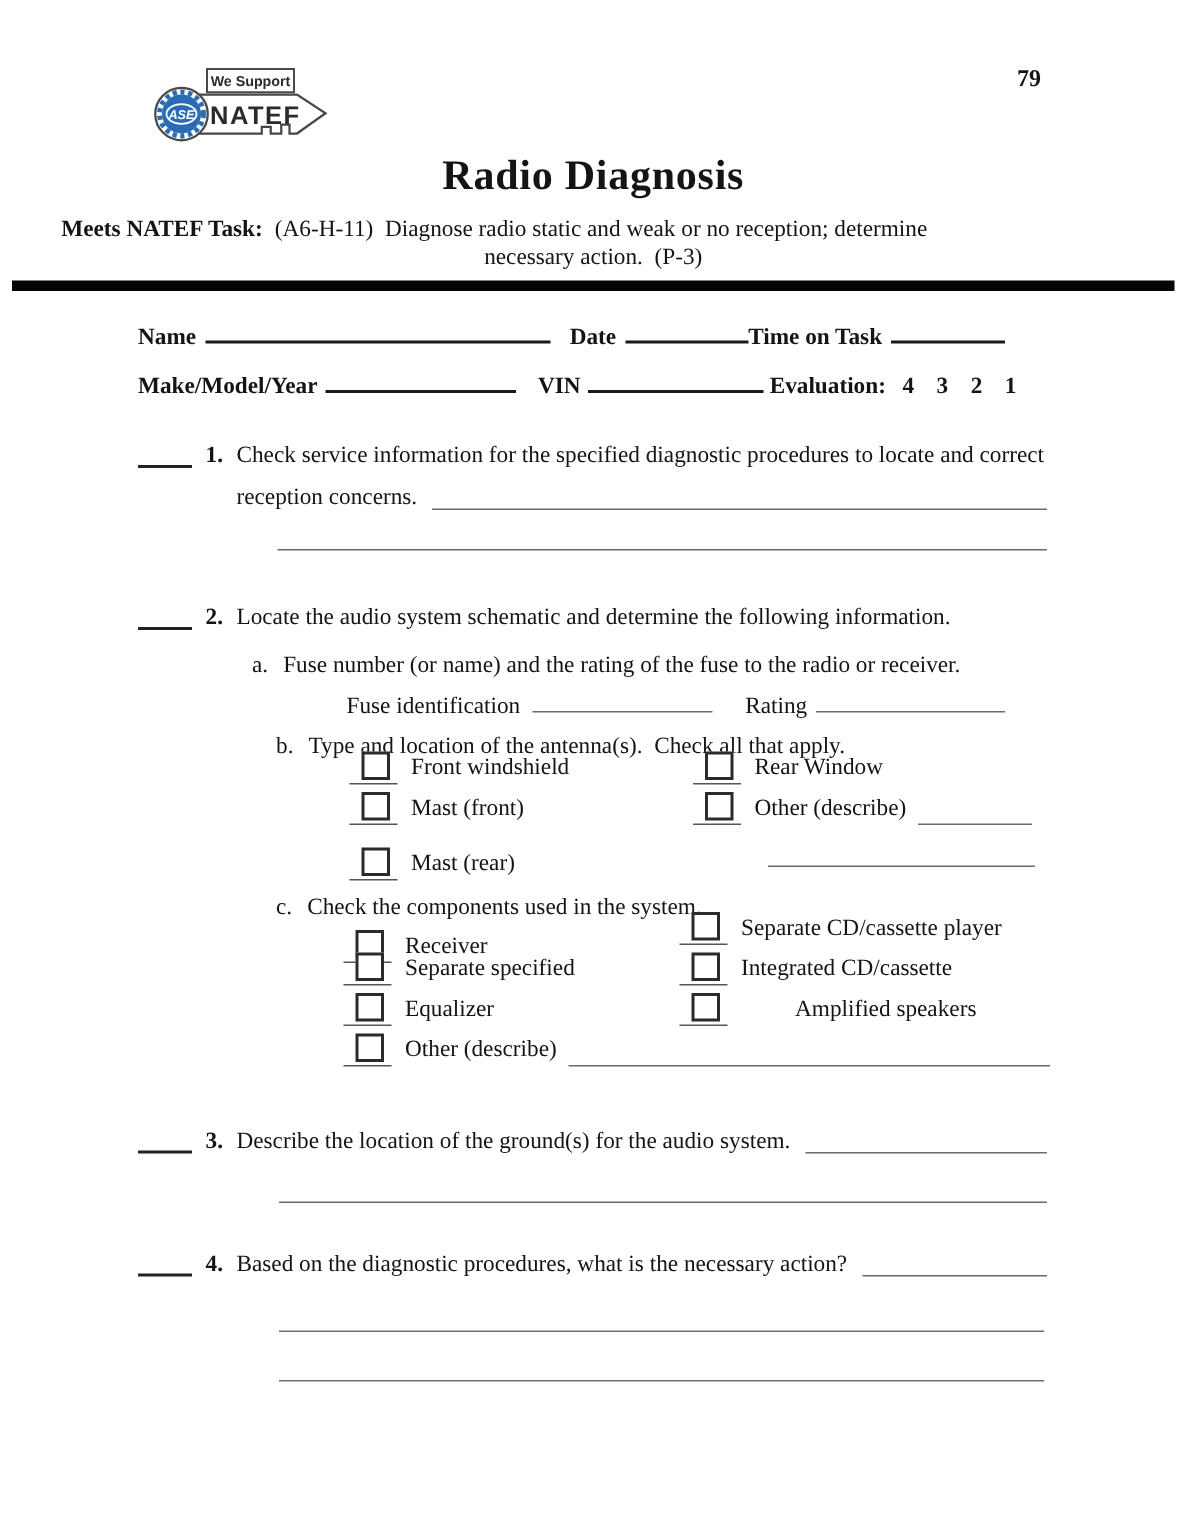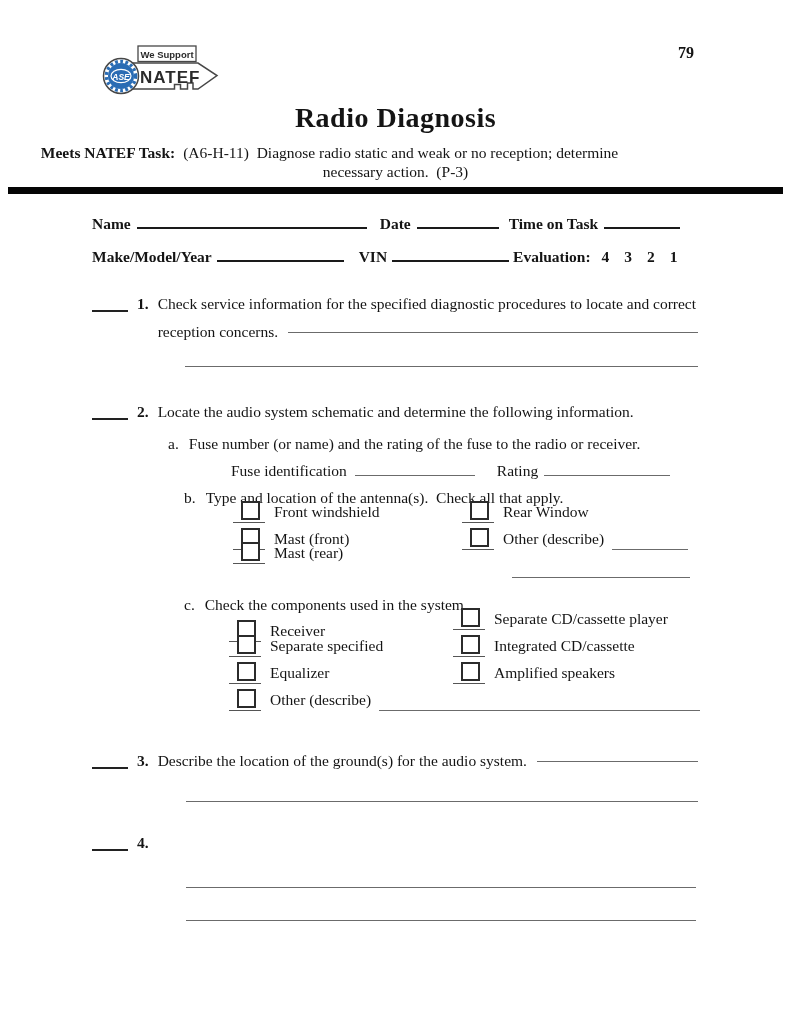--- a/index.html
+++ b/index.html
@@ -16,21 +16,21 @@
   .taskline { position:absolute; left:0; top:144px; width:659px; text-align:center; font-size:15.5px; }
   .taskline2 { position:absolute; left:0; top:163px; width:791px; text-align:center; font-size:15.5px; }
   .rule { position:absolute; left:8px; top:187px; width:775px; height:7px; background:#050505; }
   .row { position:absolute; display:flex; align-items:baseline; }
   .blank { display:inline-block; height:14px; border-bottom:2px solid #1a1a1a; margin-left:6px; }
   .score { display:inline-block; margin-left:15px; font-weight:bold; }
   .item { position:absolute; display:flex; align-items:flex-start; line-height:28px; }
   .lead-blank { flex:none; width:36px; height:20px; border-bottom:2px solid #222; margin-right:9px; }
   .inum { font-weight:bold; margin-right:9px; }
   .itext { flex:1; }
-  .iline { display:flex; align-items:flex-start; }
+  .iline { display:flex; align-items:center; }
   .fill-blank { flex:1; height:14px; border-bottom:1.5px solid #6b6b6b; margin-left:10px; }
   .sub { position:absolute; display:flex; align-items:baseline; line-height:24px; }
   .sub .slabel { margin-right:10px; }
   .wblank { display:inline-block; height:14px; border-bottom:1.5px solid #6b6b6b; }
   .cb-row { position:absolute; display:flex; align-items:flex-end; }
   .cbox-wrap { border-bottom:1.5px solid #555; padding:0 5px 2px 8px; }
   .cbox { display:block; width:19px; height:19px; border:2px solid #2b2b2b; background:#fff; box-sizing:border-box; }
   .cb-label { margin-left:9px; line-height:23px; }
   .cb-blank { height:4px; border-bottom:1.5px solid #6b6b6b; margin-left:8px; }
   .hline { position:absolute; height:0; border-bottom:1.5px solid #6b6b6b; }
@@ -64,21 +64,21 @@
   </div>
   <div class="taskline2 pre">necessary action.  (P-3)</div>
 
   <div class="rule"></div>
 
   <div class="row" style="left:92px; top:213px; width:600px;">
     <span class="b">Name</span>
     <span class="blank" style="width:230px"></span>
     <span class="b" style="margin-left:13px">Date</span>
     <span class="blank" style="width:82px"></span>
-    <span class="b" style="margin-left:10px">Time on Task</span>
+    <span class="b" style="">Time on Task</span>
     <span class="blank" style="width:76px"></span>
   </div>
 
   <div class="row" style="left:92px; top:246px; width:610px;">
     <span class="b">Make/Model/Year</span>
     <span class="blank" style="width:127px; margin-left:5px"></span>
     <span class="b" style="margin-left:15px">VIN</span>
     <span class="blank" style="width:117px; margin-left:5px"></span>
     <span class="b" style="margin-left:4px">Evaluation:</span>
     <span class="score" style="margin-left:11px">4</span>
@@ -127,21 +127,21 @@
         <span class="cbox"></span>
       </span>
     <span class="cb-label">Front windshield</span>
   </div>
   <div class="cb-row" style="left:233px; top:527px;text-align:right;">
     <span class="cbox-wrap">
         <span class="cbox"></span>
       </span>
     <span class="cb-label">Mast (front)</span>
   </div>
-  <div class="cb-row" style="left:233px; top:541px;align-items:center;">
+  <div class="cb-row" style="left:233px; top:564px;align-items:center;">
     <span class="cbox-wrap">
         <span class="cbox"></span>
       </span>
     <span class="cb-label">Mast (rear)</span>
   </div>
   <div class="cb-row" style="left:462px; top:500px;">
     <span class="cbox-wrap">
         <span class="cbox"></span>
       </span>
     <span class="cb-label">Rear Window</span>
@@ -190,21 +190,21 @@
         <span class="cbox"></span>
       </span>
     <span class="cb-label">Integrated CD/cassette</span>
   </div>
   <div class="cb-row" style="left:453px; top:607px;">
     <span class="cbox-wrap">
         <span class="cbox"></span>
       </span>
     <span class="cb-label">Separate CD/cassette player</span>
   </div>
-  <div class="cb-row" style="left:453px; top:661px;">
+  <div class="cb-row" style="left:453px; top:661px;gap:36px;">
     <span class="cbox-wrap">
         <span class="cbox"></span>
       </span>
     <span class="cb-label">Amplified speakers</span>
   </div>
 
   <div class="item" style="left:92px; top:747px; width:606px;">
     <span class="lead-blank"></span>
     <span class="inum">3.</span>
     <div class="itext">
@@ -212,17 +212,23 @@
         <span>Describe the location of the ground(s) for the audio system.</span>
         <span class="fill-blank"></span>
       </div>
     </div>
   </div>
   <div class="hline" style="left:186px; top:801px; width:512px;"></div>
 
   <div class="item" style="left:92px; top:829px; width:606px;">
     <span class="lead-blank"></span>
     <span class="inum">4.</span>
+    <div class="itext">
+      <div class="iline">
+        <span>Based on the diagnostic procedures, what is the necessary action?</span>
+        <span class="fill-blank"></span>
+      </div>
+    </div>
   </div>
   <div class="hline" style="left:186px; top:887px; width:510px;"></div>
   <div class="hline" style="left:186px; top:920px; width:510px;"></div>
 
 </div>
 
 </body></html>

